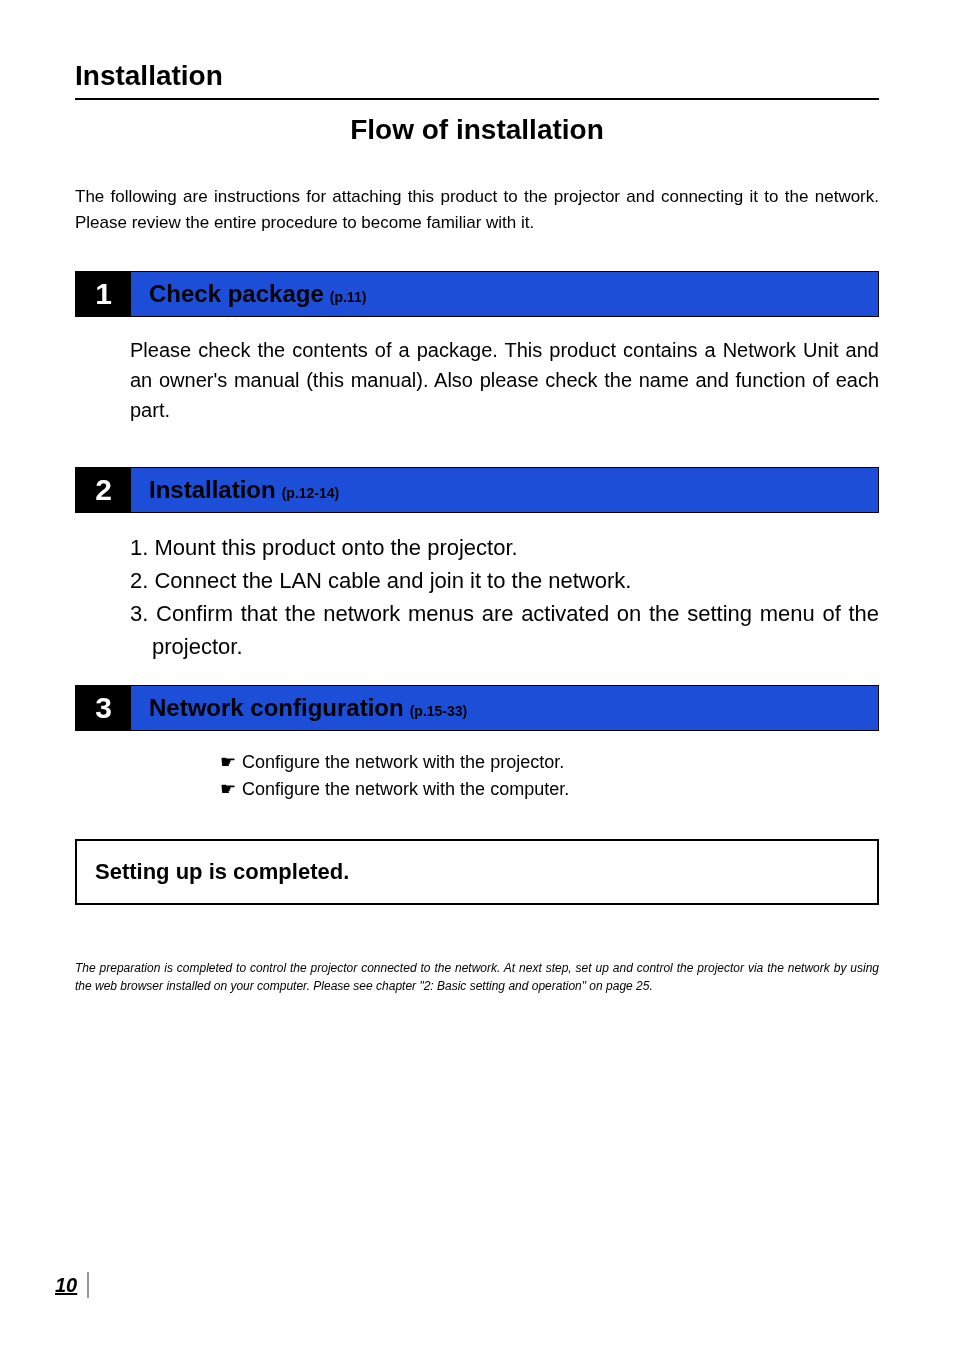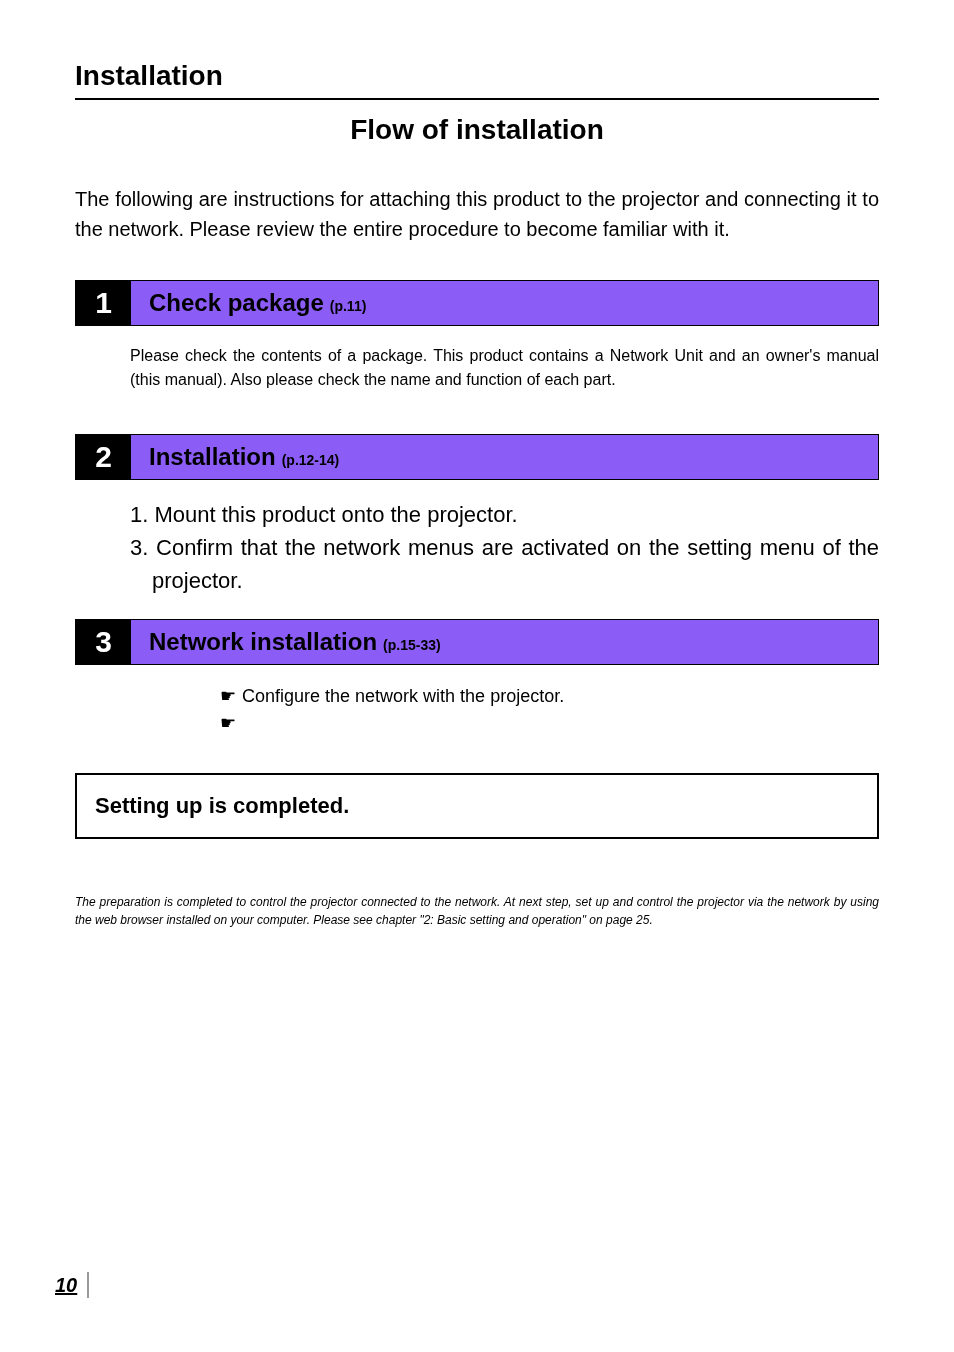--- a/index.html
+++ b/index.html
@@ -23,21 +23,21 @@
       padding-bottom: 6px;
       margin-bottom: 14px;
     }
     .subheader-title {
       font-size: 28px;
       font-weight: bold;
       margin-bottom: 38px;
       text-align: center;
     }
     .intro-text {
-      font-size: 20px;
+      font-size: 17px;
       line-height: 1.5;
       text-align: justify;
       margin-bottom: 36px;
     }
     .step-block {
       margin-bottom: 22px;
     }
     .step-header {
       display: flex;
       align-items: stretch;
@@ -48,35 +48,35 @@
       background: #000;
       color: #fff;
       font-size: 30px;
       font-weight: bold;
       width: 55px;
       display: flex;
       align-items: center;
       justify-content: center;
     }
     .step-title {
-      background: #8b5cf6;
+      background: #1d4ed8;
       flex: 1;
       font-size: 24px;
       font-weight: bold;
       padding: 8px 18px;
       display: flex;
       align-items: baseline;
     }
     .step-title-small {
       font-size: 14px;
       font-weight: bold;
       margin-left: 6px;
     }
     .step-body {
-      font-size: 16px;
+      font-size: 20px;
       line-height: 1.5;
       padding-left: 55px;
       text-align: justify;
     }
     .step-list {
       list-style: none;
       font-size: 22px;
       line-height: 1.5;
       padding-left: 55px;
     }
@@ -149,39 +149,41 @@
 <div class="step-block" style="margin-top:42px;">
   <div class="step-header">
     <div class="step-number">2</div>
     <div class="step-title">
       <span>Installation</span>
       <span class="step-title-small">(p.12-14)</span>
     </div>
   </div>
   <ul class="step-list">
     <li>1. Mount this product onto the projector.</li>
+    <li>2. Connect the LAN cable and join it to the network.</li>
     <li>3. Confirm that the network menus are activated on the setting menu of the projector.</li>
   </ul>
 </div>
 
 <div class="step-block">
   <div class="step-header">
     <div class="step-number">3</div>
     <div class="step-title">
-      <span>Network installation</span>
+      <span>Network configuration</span>
       <span class="step-title-small">(p.15-33)</span>
     </div>
   </div>
   <div class="bullet-list">
     <div class="bullet-row">
       <span class="hand-icon">☛</span>
       <span>Configure the network with the projector.</span>
     </div>
     <div class="bullet-row">
       <span class="hand-icon">☛</span>
+      <span>Configure the network with the computer.</span>
     </div>
   </div>
 </div>
 
 <div class="completion-box">Setting up is completed.</div>
 
 <p class="outro-text">The preparation is completed to control the projector connected to the network. At next step, set up and control the projector via the network by using the web browser installed on your computer. Please see chapter "2: Basic setting and operation" on page 25.</p>
 
 <div class="page-number">10</div>
 

